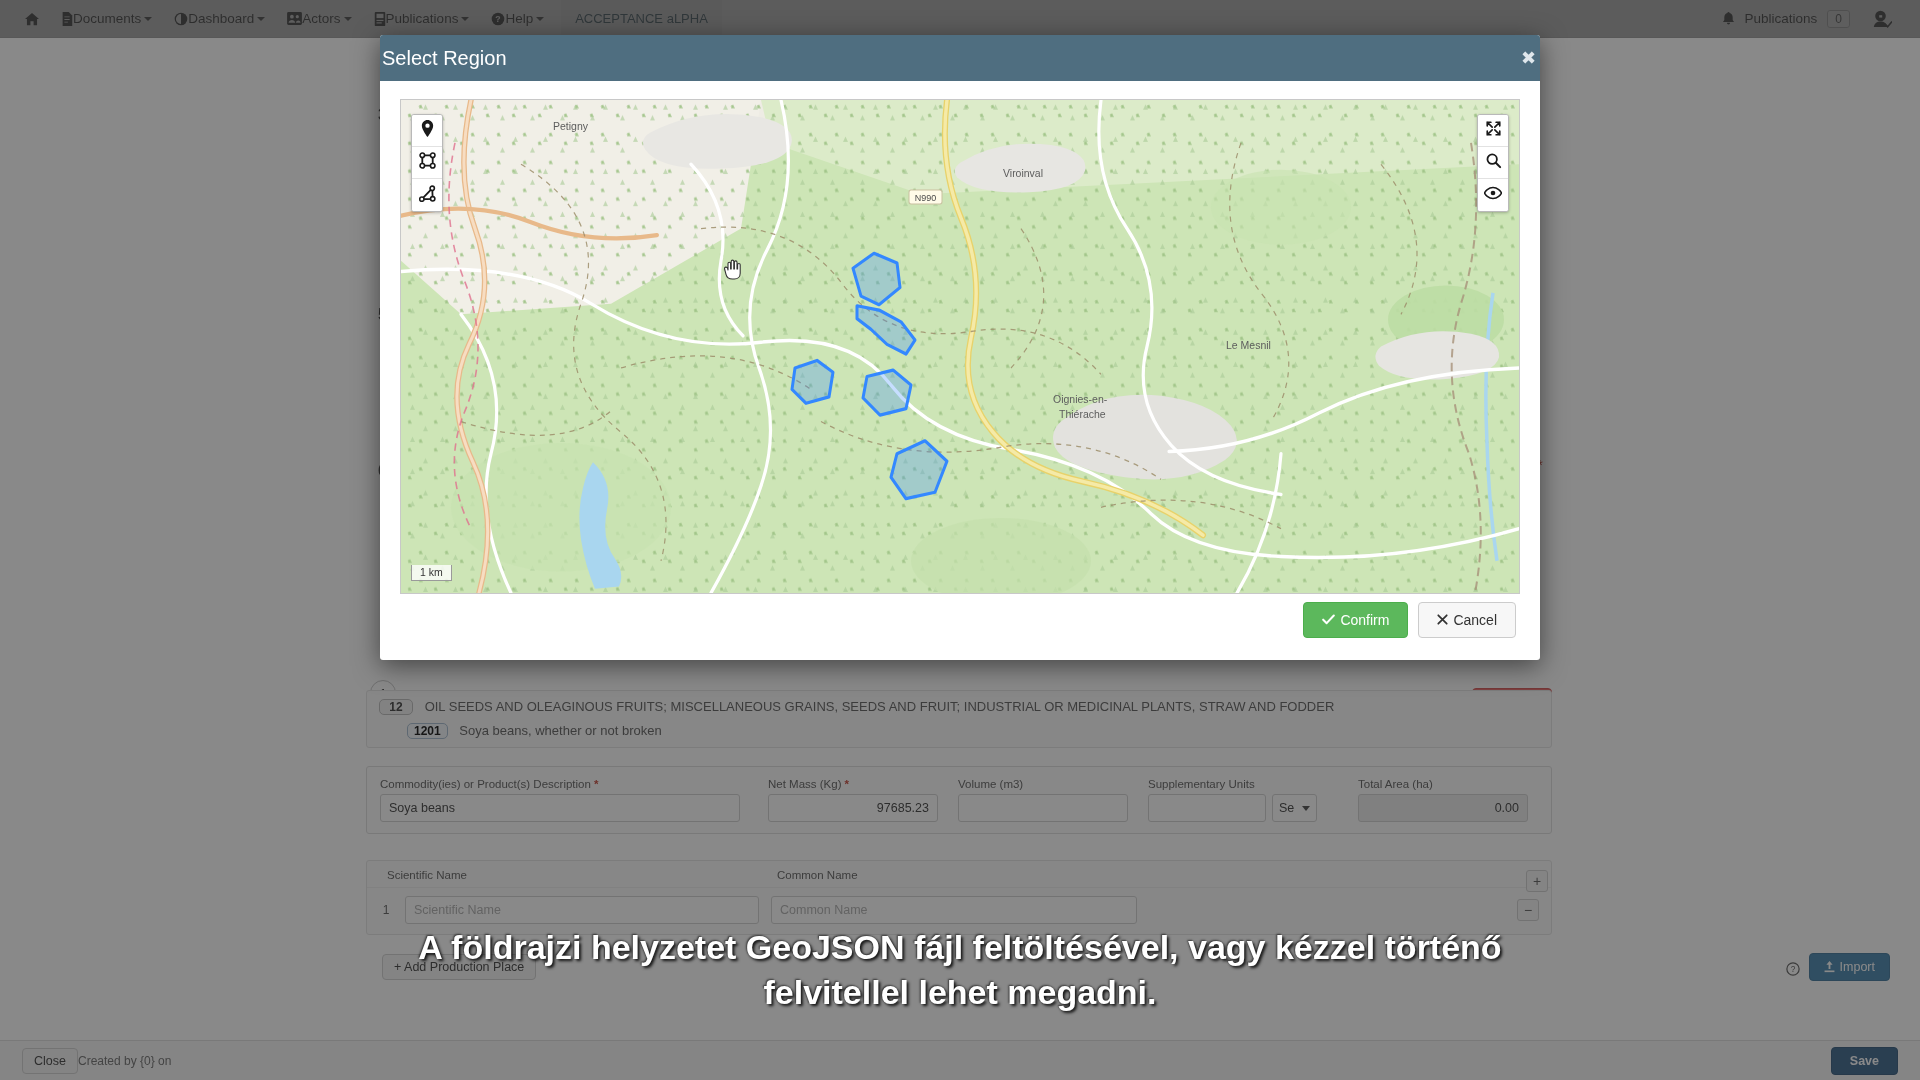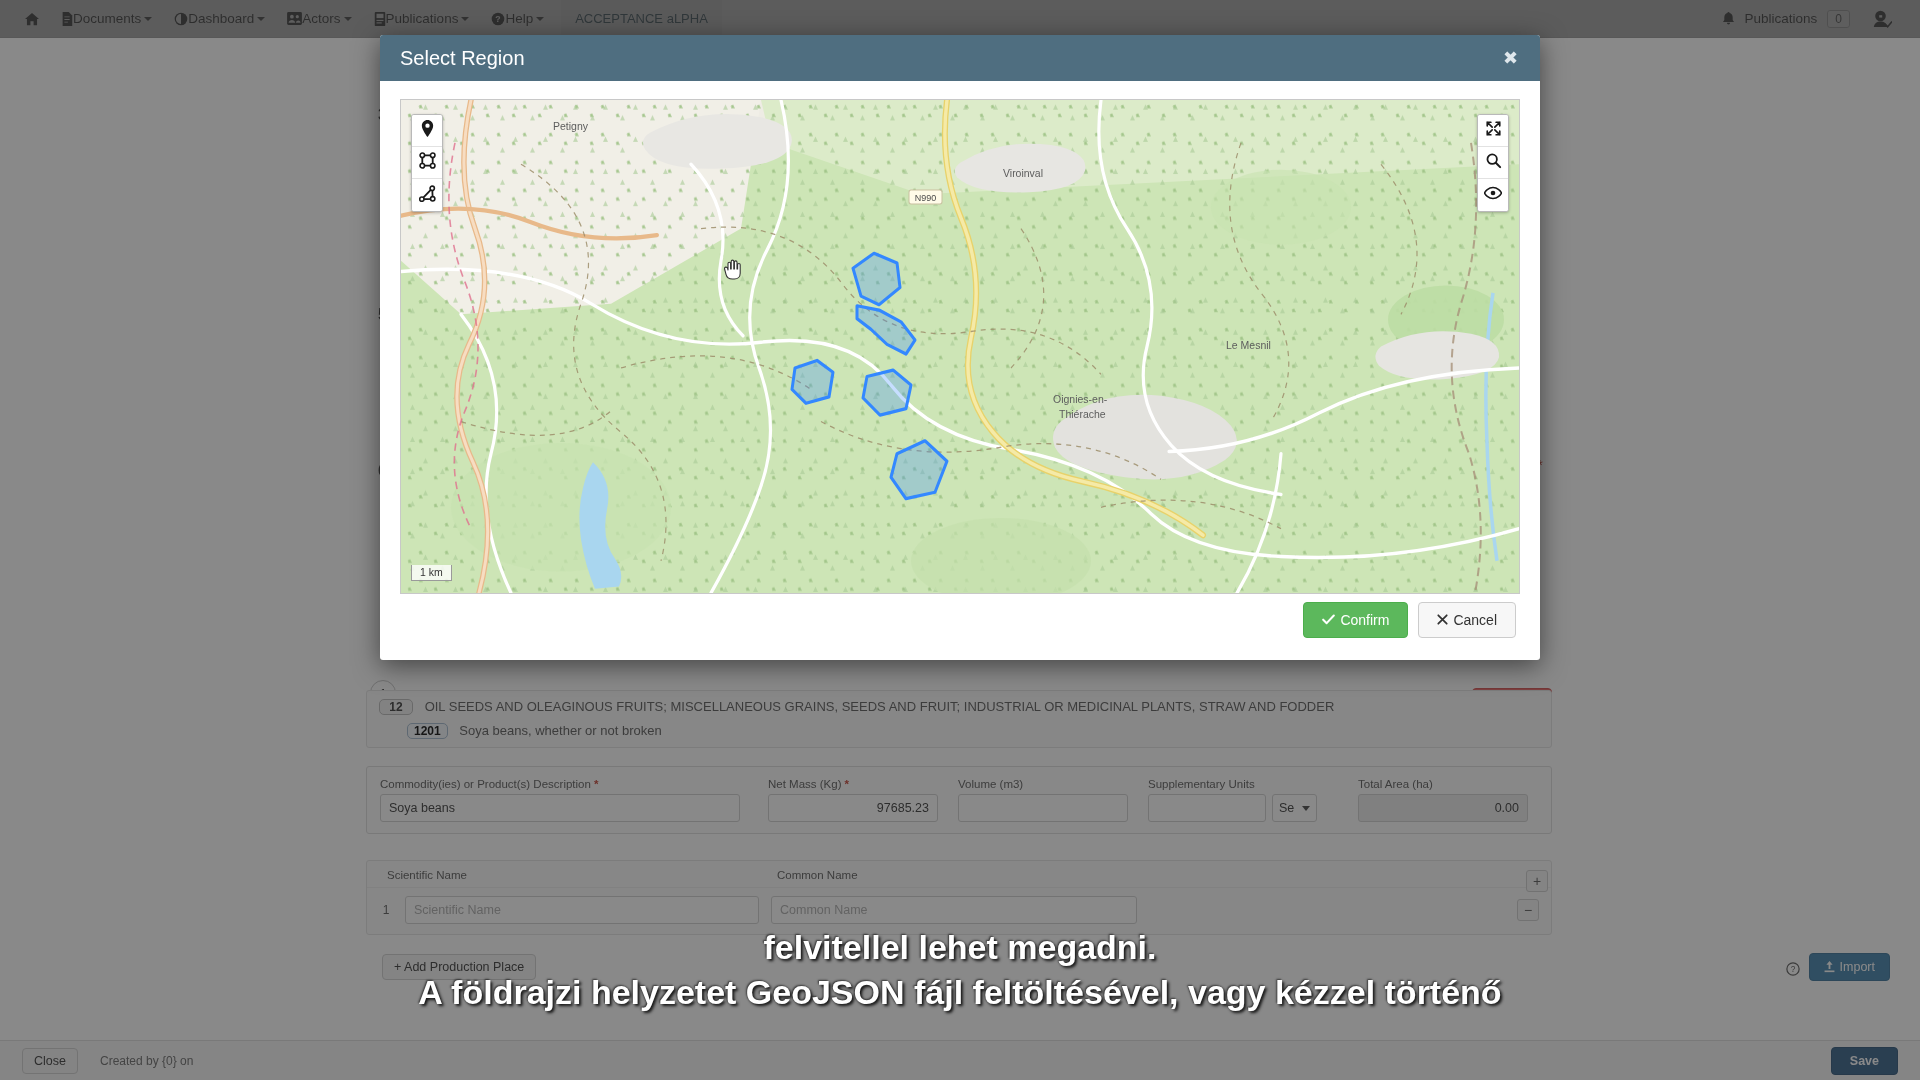--- a/index.html
+++ b/index.html
@@ -121,42 +121,42 @@
   .btn-light { background:#f3f3f3;border:1px solid #cfcfcf;color:#333; padding:5px 11px; }
   .btn-danger { background:#e45b5b;border:1px solid #d04b4b;color:#fff; padding:4px 10px; font-size:11.5px;}
   .btn-blue   { background:#3a7ca8;border:1px solid #336e95;color:#fff; padding:6px 14px;}
   .btn-navy   { background:#2d5b84;border:1px solid #264f73;color:#fff; padding:6px 18px; font-weight:bold;}
 
   .footer-bar {
     position:absolute; left:0; right:0; bottom:0; height:40px;
     background:#f6f6f6; border-top:1px solid #dcdcdc;
     display:flex; align-items:center; padding:0 22px;
   }
-  .footer-meta { margin-left:22px; font-size:12px; color:#666; }
+  .footer-meta { font-size:12px; color:#666; }
 
   
   #dim {
     position:absolute; inset:0;
     background: rgba(40,40,40,0.55);
   }
   #dim-top { position:absolute; left:0; right:0; top:0; height:38px; background: rgba(55,55,55,0.52); }
 
   
   #modal {
     position:absolute;
     left:380px; top:35px; width:1160px; height:625px;
     background:#ffffff;
     box-shadow: 0 6px 26px rgba(0,0,0,.5);
     border-radius: 3px;
     display:flex; flex-direction:column;
     overflow:hidden;
   }
   .modal-head {
     height:46px; background:#4f6e80; color:#fff;
-    display:flex; align-items:center; padding:0 20px;
+    display:flex; align-items:center; padding:0 2px;
     font-size:20px;
   }
   .modal-close {
     margin-left:auto; font-size:18px; color:#dfe7ec; cursor:pointer;
     line-height:1; padding:4px 2px;
   }
   .modal-body { flex:1; padding: 18px 20px 8px 20px; }
   .modal-foot {
     padding: 0 24px 22px 24px; display:flex; justify-content:flex-end; gap:10px;
   }
@@ -609,15 +609,15 @@
         <svg width="11" height="11" viewBox="0 0 12 12">
             <path d="M1.4 1.4 L10.6 10.6 M10.6 1.4 L1.4 10.6" stroke="#333" stroke-width="1.9" stroke-linecap="round"></path>
           </svg>
       </span>
       <span>Cancel</span>
     </div>
   </div>
 </div>
 
 <div id="subtitle">
+  <div>A földrajzi helyzetet GeoJSON fájl feltöltésével, vagy kézzel történő</div>
   <div>felvitellel lehet megadni.</div>
-  <div>A földrajzi helyzetet GeoJSON fájl feltöltésével, vagy kézzel történő</div>
 </div>
 
 </body></html>

